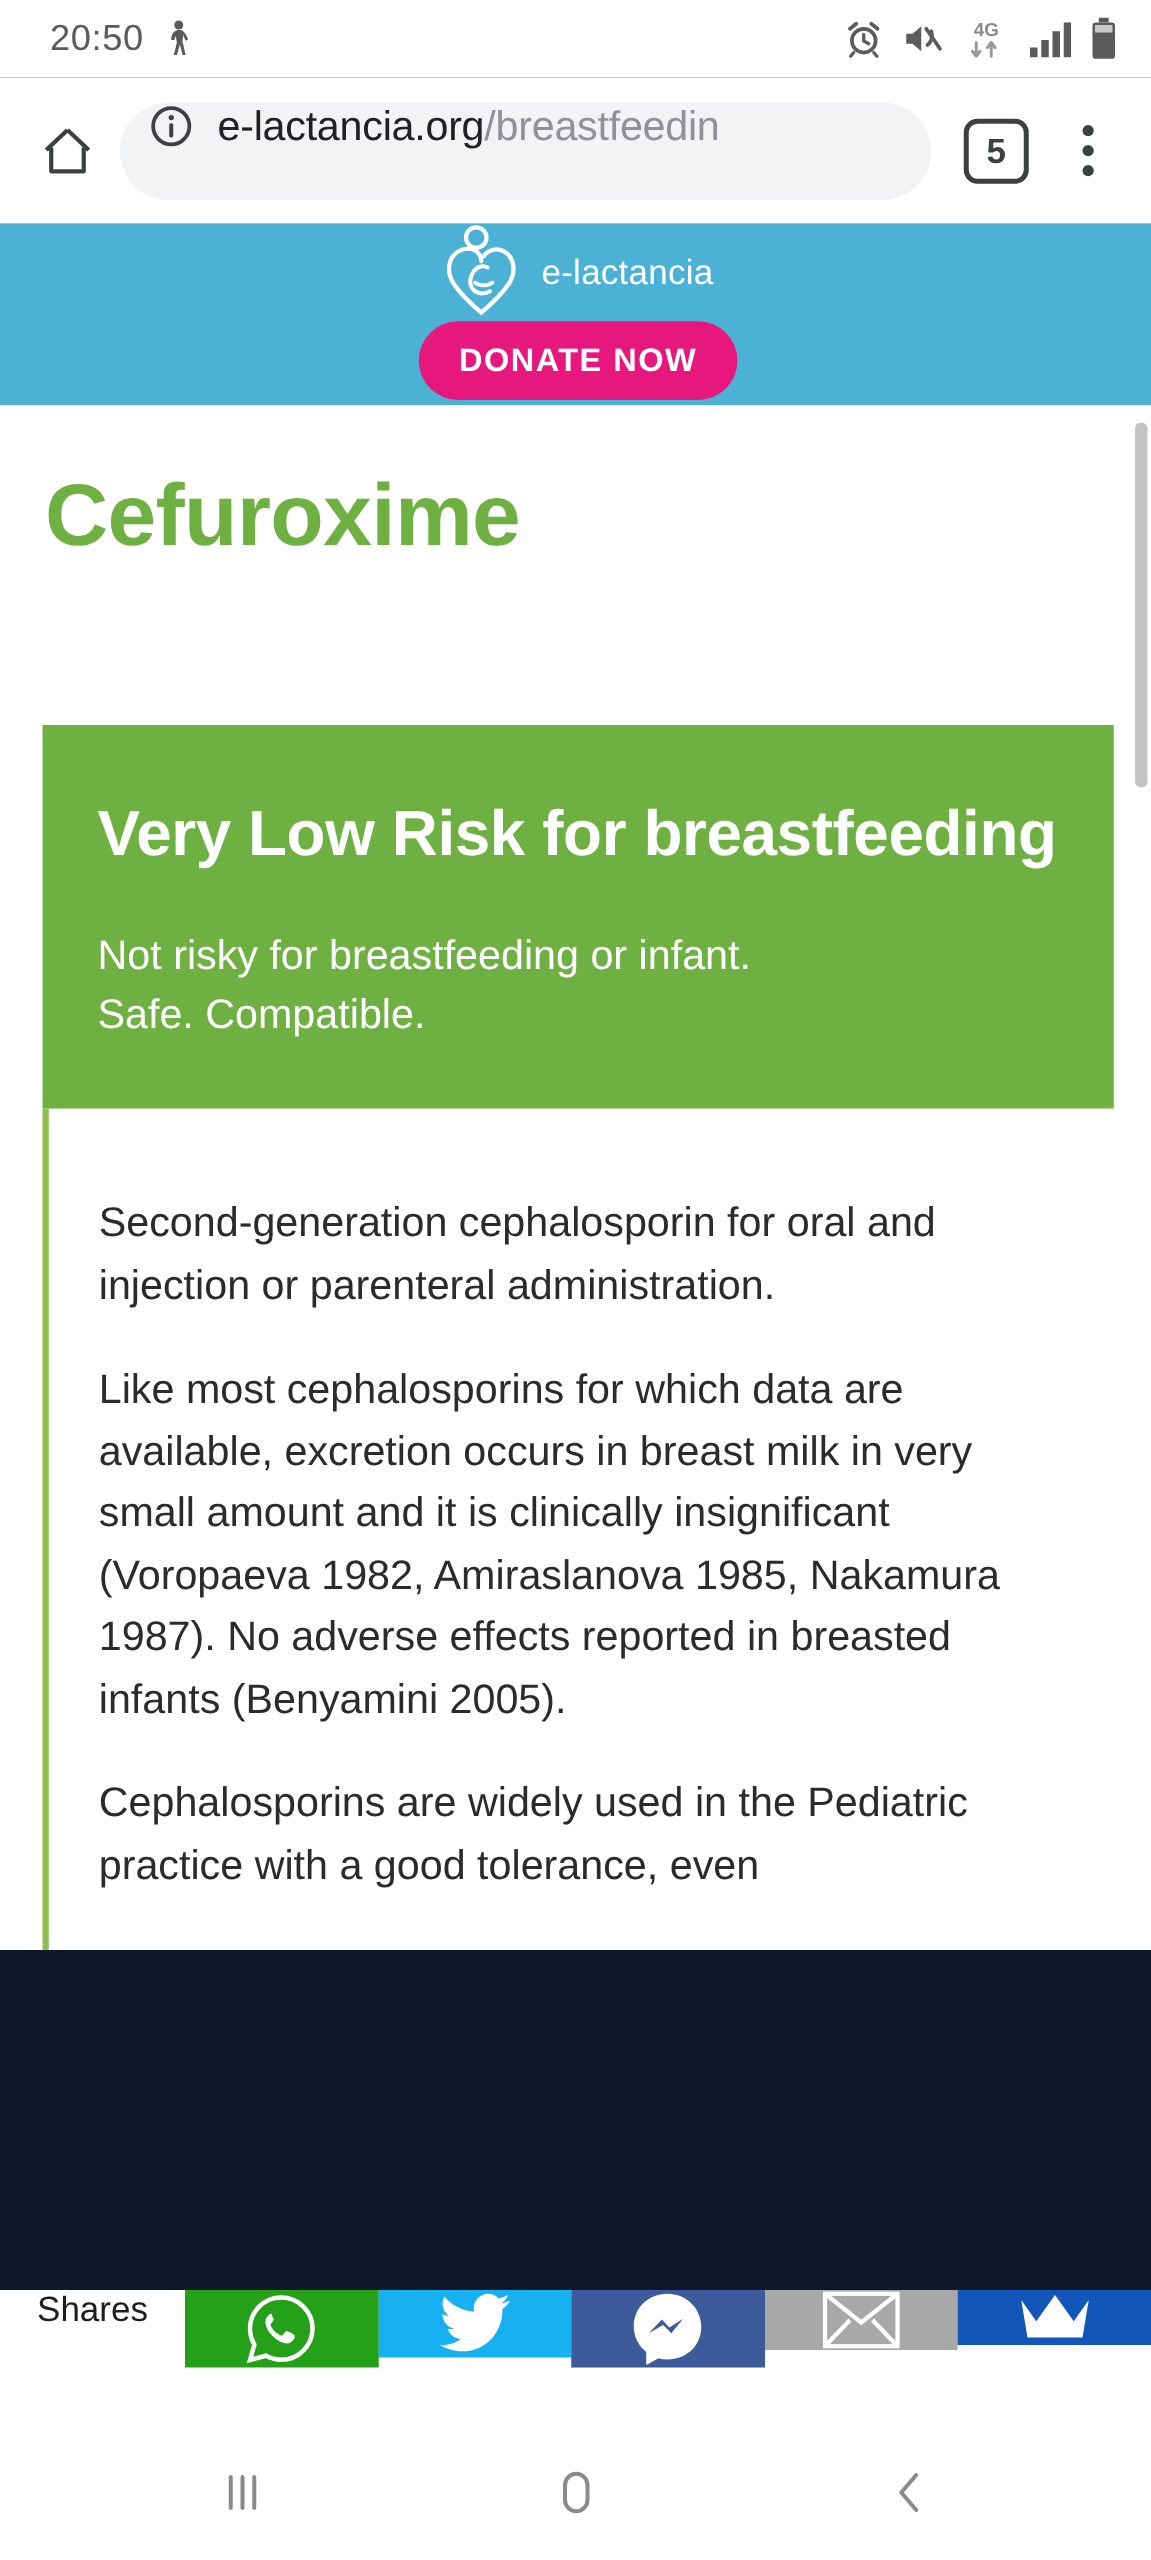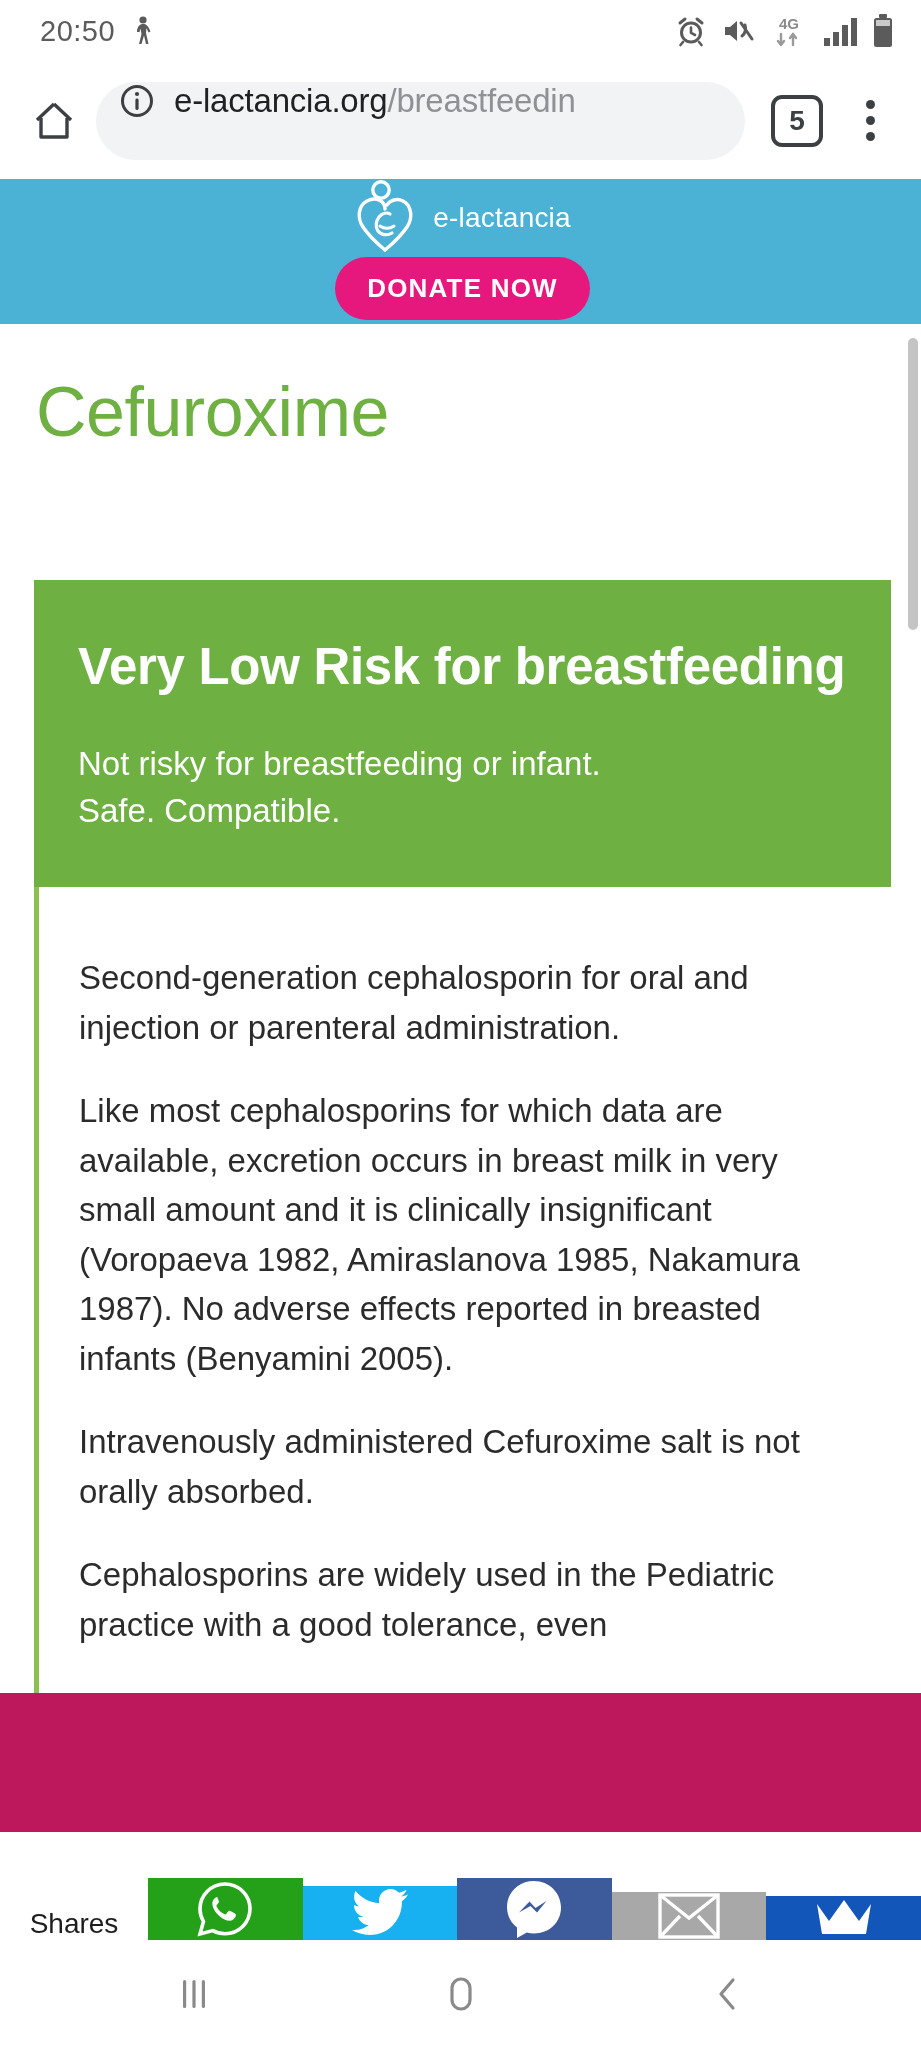--- a/index.html
+++ b/index.html
@@ -2,21 +2,21 @@
 <html><head>
 <meta charset="utf-8">
 <style>
   * { margin:0; padding:0; box-sizing:border-box; }
   html, body {
     width:921px; height:2048px;
     background:#ffffff;
     font-family:"Liberation Sans", sans-serif;
     overflow:hidden;
   }
-  #screen { position:relative; width:921px; height:2048px; background:#be185d; }
+  #screen { position:relative; width:921px; height:2048px; background:#0f172a; }
 
   
   .statusbar {
     height:62px; width:100%;
     display:flex; align-items:center; justify-content:space-between;
     padding:0 26px 0 40px; background:#ffffff;
   }
   .sb-left { display:flex; align-items:center; gap:16px; }
   .sb-time { font-size:29px; color:#5b5b5b; letter-spacing:0.5px; font-family:"Liberation Sans", sans-serif; }
   .sb-right { display:flex; align-items:center; gap:14px; }
@@ -59,21 +59,21 @@
     background:#e6187e; color:#ffffff; border:none; border-radius:40px;
     font-size:26px; font-weight:bold; letter-spacing:1.2px;
     padding:16px 32px; font-family:"Liberation Sans", sans-serif; cursor:pointer;
     white-space:nowrap;
   }
   .hdr-icon { width:60px; height:60px; display:flex; align-items:center; justify-content:center; margin-left:22px; flex:0 0 auto; }
 
   
   .content { position:relative; background:#ffffff; padding:0; }
   .drugtitle {
-    color:#6fb043; font-size:70px; font-weight:normal;
+    color:#6fb043; font-size:70px; font-weight:bold;
     padding:52px 0 0 36px; letter-spacing:-0.5px; line-height:1.05;
   }
 
   .riskcard { margin:130px 30px 0 34px; position:relative; }
   .riskhead { background:#6fb043; padding:58px 44px 52px 44px; }
   .riskhead h2 {
     color:#ffffff; font-size:51px; font-weight:bold; line-height:1.14; letter-spacing:-0.3px;
     margin-bottom:44px;
   }
   .risksub { color:#ffffff; font-size:33px; line-height:1.45; font-weight:normal; }
@@ -87,21 +87,21 @@
 
   
   .scrollbar {
     position:absolute; right:3px; top:338px; width:10px; height:292px;
     background:#c4c4c4; border-radius:5px;
   }
 
   
   .sharebar {
     position:absolute; left:0; bottom:108px; width:100%; height:108px;
-    display:flex; align-items:flex-end; background:#ffffff;
+    display:flex; align-items:flex-start; background:#ffffff;
   }
   .shares-label {
     width:148px; display:flex; align-items:center; justify-content:center;
     font-size:28px; color:#1d1d1d; background:#ffffff;
   }
   .share-btn { flex:1 1 0; display:flex; align-items:center; justify-content:center; cursor:pointer; }
   .sb-wa { background:#25a019; }
   .sb-tw { background:#17b0f0; }
   .sb-ms { background:#3d5a9b; }
   .sb-em { background:#a8a8a8; }
@@ -231,21 +231,20 @@
     <div class="riskcard">
       <div class="riskhead">
         <h2>Very Low Risk for breastfeeding</h2>
         <div class="risksub">Not risky for breastfeeding or infant.</div>
         <div class="risksub">Safe. Compatible.</div>
       </div>
 
       <div class="riskbody">
         <p>Second-generation cephalosporin for oral and injection or parenteral administration.</p>
         <p>Like most cephalosporins for which data are available, excretion occurs in breast milk in very small amount and it is clinically insignificant (Voropaeva 1982, Amiraslanova 1985, Nakamura 1987). No adverse effects reported in breasted infants (Benyamini 2005).</p>
-        <p>Intravenously administered Cefuroxime salt is not orally absorbed.</p>
         <p>Cephalosporins are widely used in the Pediatric practice with a good tolerance, even</p>
       </div>
     </div>
   </div>
 
   <div class="scrollbar"></div>
 
   <div class="sharebar">
     <div class="shares-label">Shares</div>
 

